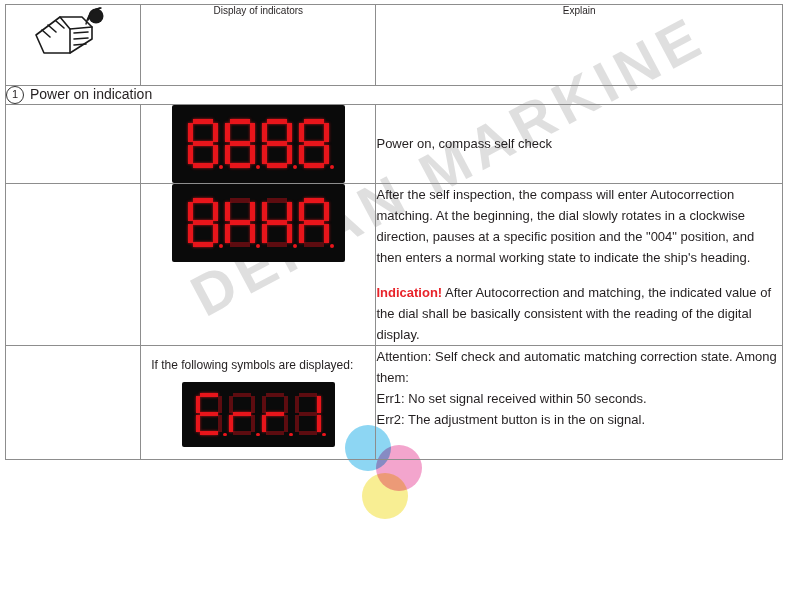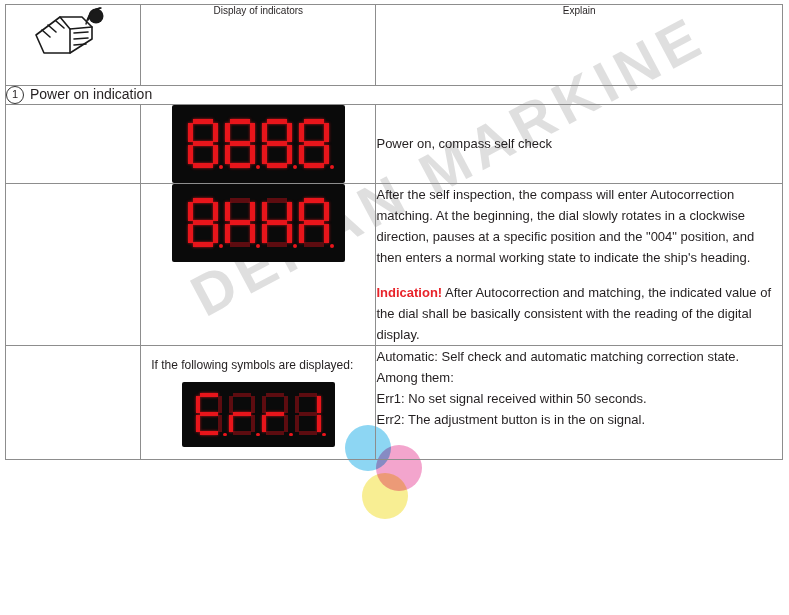--- a/index.html
+++ b/index.html
@@ -391,21 +391,21 @@
                   <div class="seg f off"></div>
                   <div class="seg g off"></div>
                   <div class="dp"></div>
             </div>
           </div>
         </div>
       </div>
     </td>
     <td class="explain-cell">
       <div>
-        <span style="font-weight:normal">Automatic:</span><span> Self check and automatic matching correction state. Among them:</span>
+        <span style="font-weight:normal">Attention:</span><span> Self check and automatic matching correction state. Among them:</span>
       </div>
       <div>Err1: No set signal received within 50 seconds.</div>
       <div>Err2: The adjustment button is in the on signal.</div>
     </td>
   </tr>
 
 </tbody>
   </table>
 
 </body></html>

